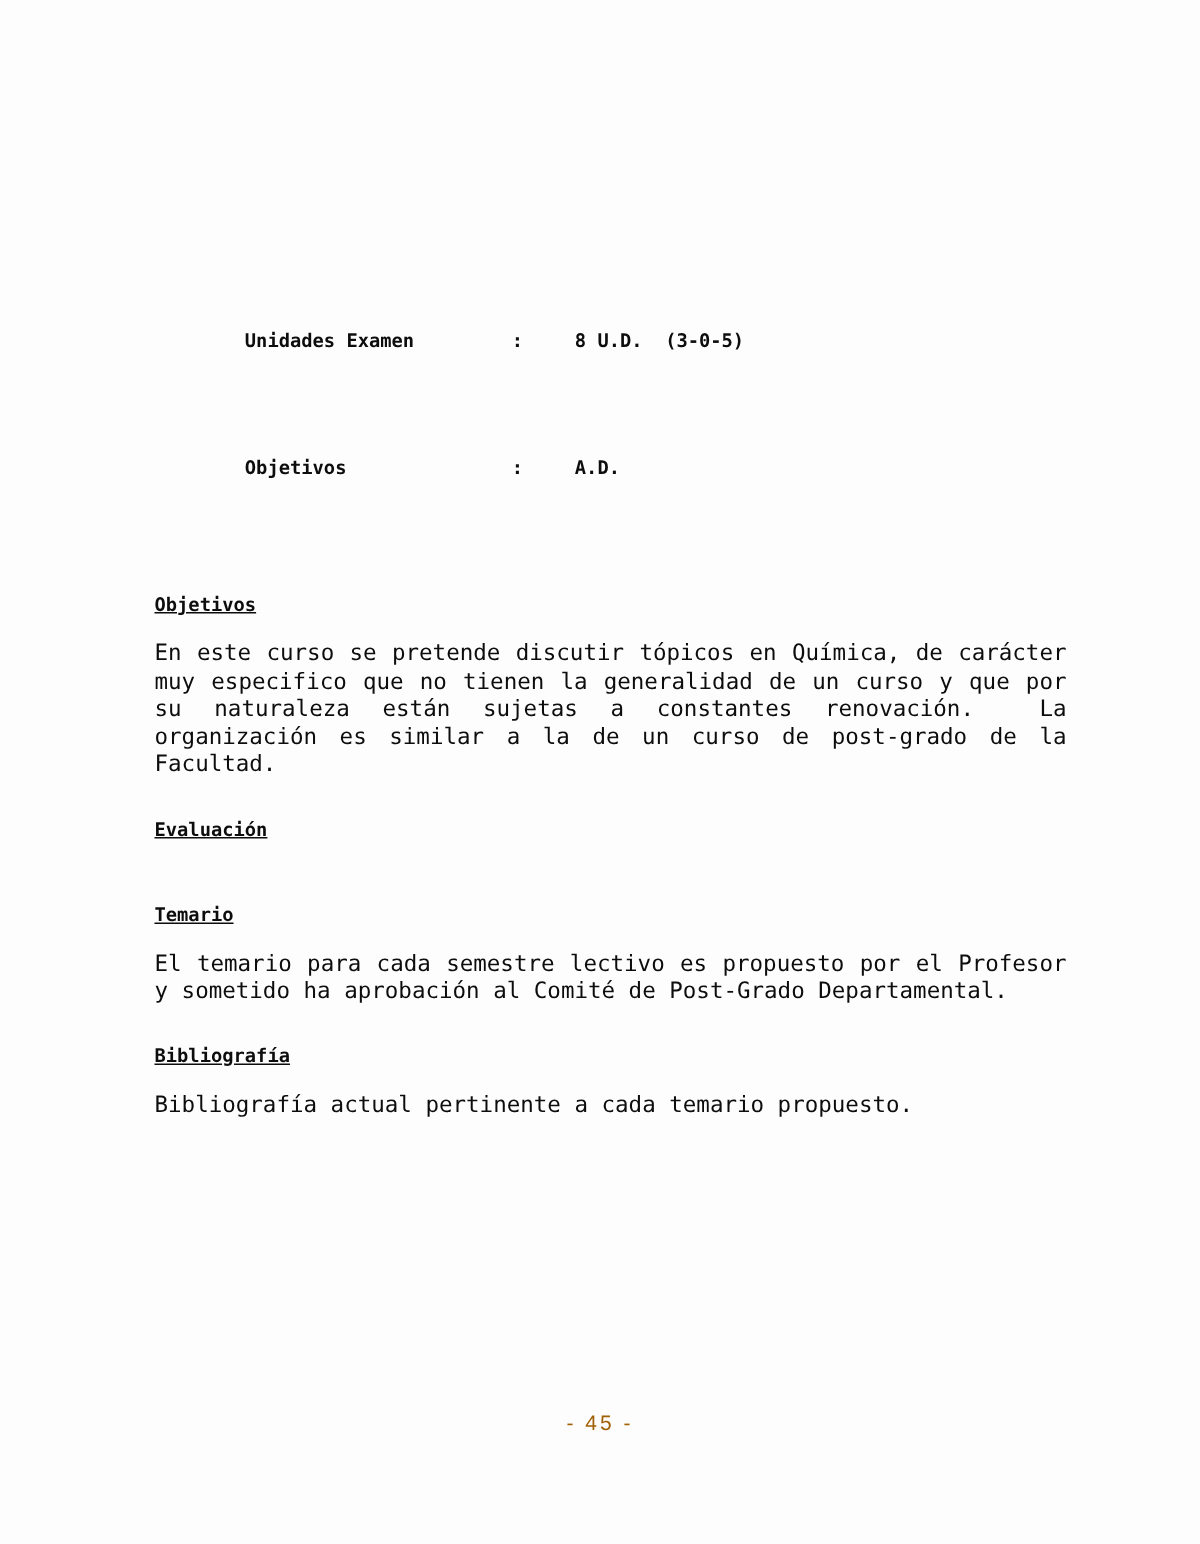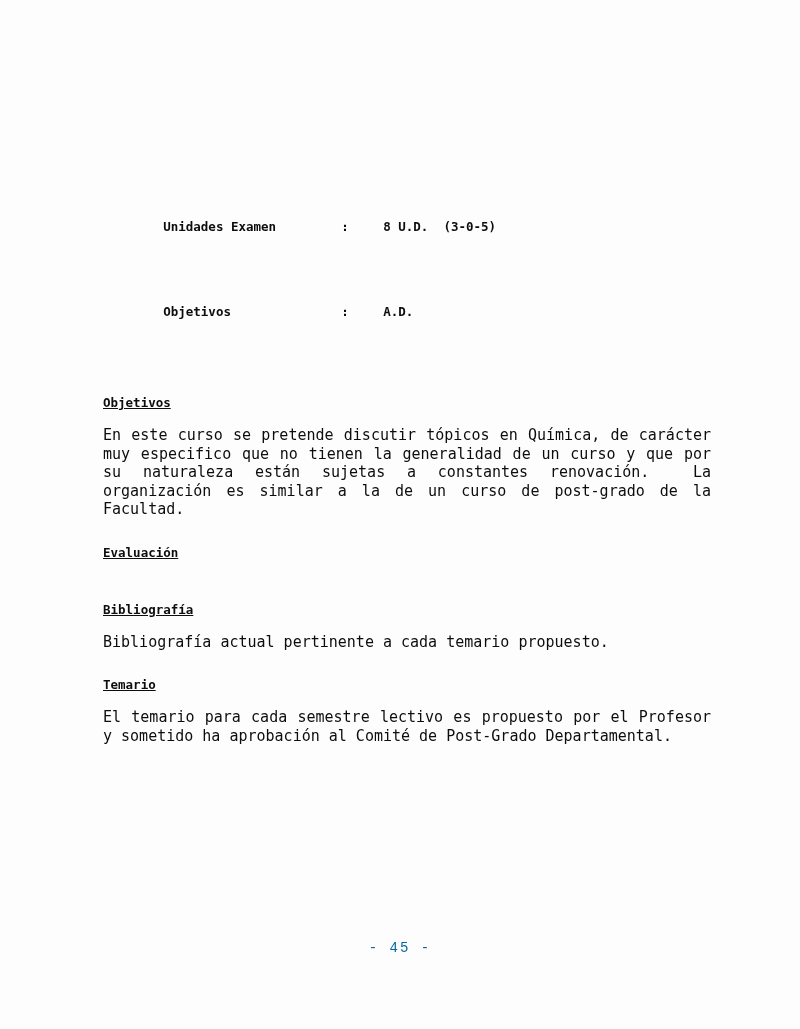--- a/index.html
+++ b/index.html
@@ -99,23 +99,23 @@
     margin-bottom: 4px;
   }
 
   .page-number {
     position: absolute;
     left: 0;
     top: 940px;
     width: 800px;
     text-align: center;
     font-size: 14px;
-    font-family: Liberation Mono, monospace;
+    font-family: Liberation Sans, sans-serif;
     letter-spacing: 2px;
-    color: #0369a1;
+    color: #a16207;
   }
 </style>
 </head>
 <body>
 
 <div class="page">
   <div class="content">
 
 
     <div class="info-block">
@@ -130,25 +130,25 @@
     <div class="section">
       <div class="section-heading section-first">Objetivos</div>
       <p class="body-text">En este curso se pretende discutir tópicos en Química, de carácter muy especifico que no tienen la generalidad de un curso y que por su naturaleza están sujetas a constantes renovación.  La organización es similar a la de un curso de post-grado de la Facultad.</p>
     </div>
 
     <div class="section">
       <div class="section-heading">Evaluación</div>
     </div>
 
     <div class="section">
-      <div class="section-heading">Bibliografía</div>
-      <p class="body-text tight">Bibliografía actual pertinente a cada temario propuesto.</p>
+      <div class="section-heading">Temario</div>
+      <p class="body-text">El temario para cada semestre lectivo es propuesto por el Profesor y sometido ha aprobación al Comité de Post-Grado Departamental.</p>
     </div>
 
     <div class="section">
-      <div class="section-heading">Temario</div>
-      <p class="body-text">El temario para cada semestre lectivo es propuesto por el Profesor y sometido ha aprobación al Comité de Post-Grado Departamental.</p>
+      <div class="section-heading">Bibliografía</div>
+      <p class="body-text tight">Bibliografía actual pertinente a cada temario propuesto.</p>
     </div>
 
   </div>
 
   <div class="page-number">- 45 -</div>
 </div>
 
 </body></html>

